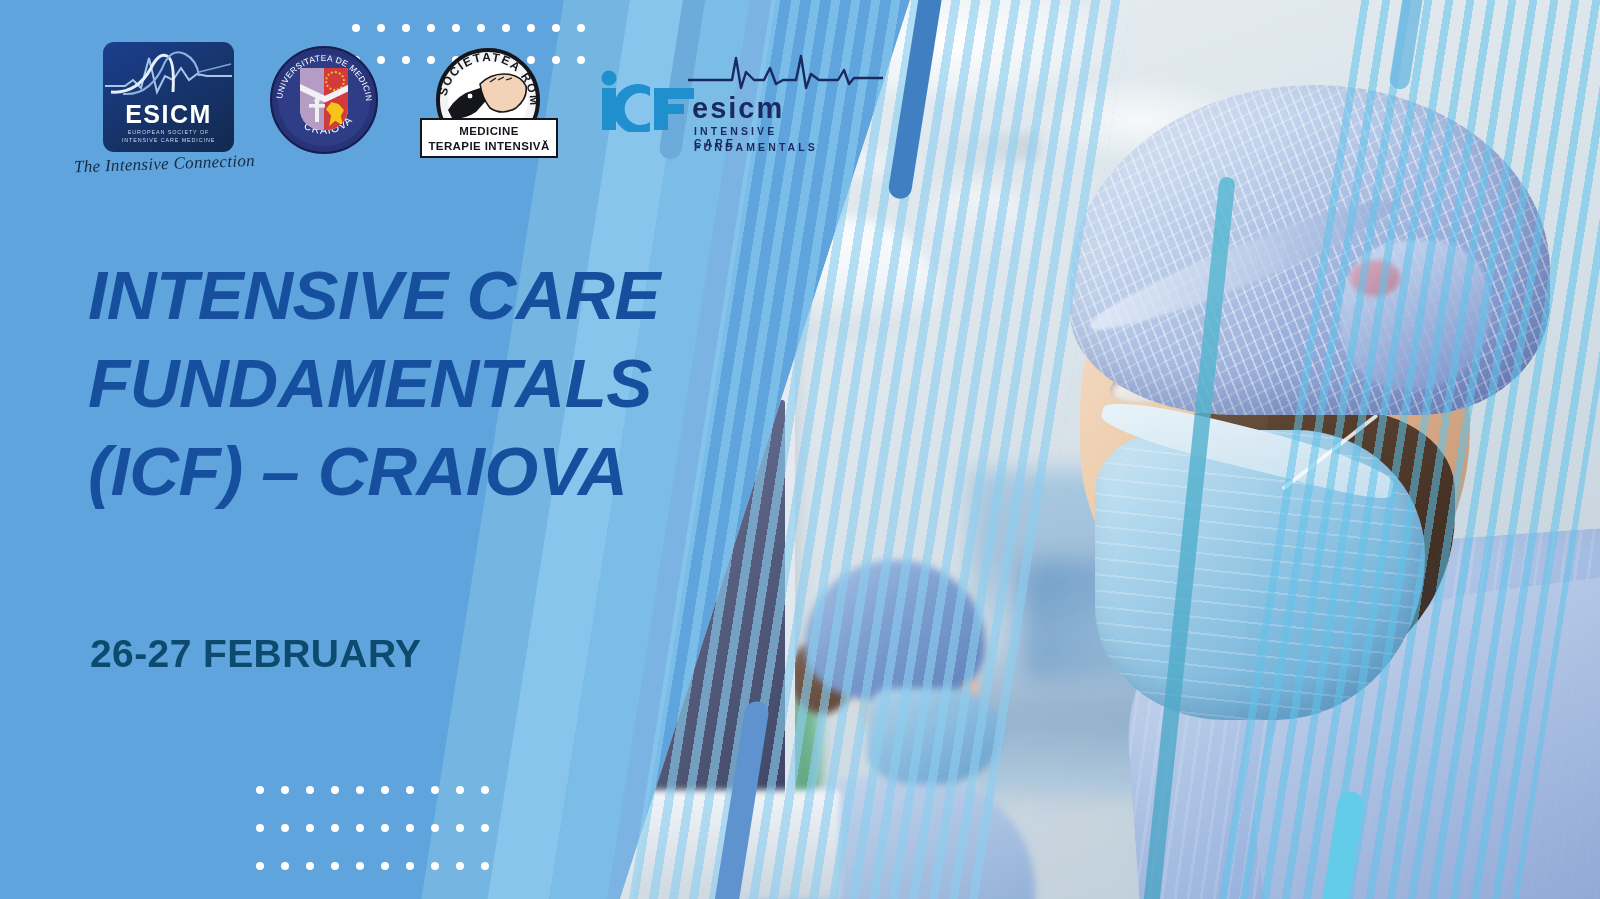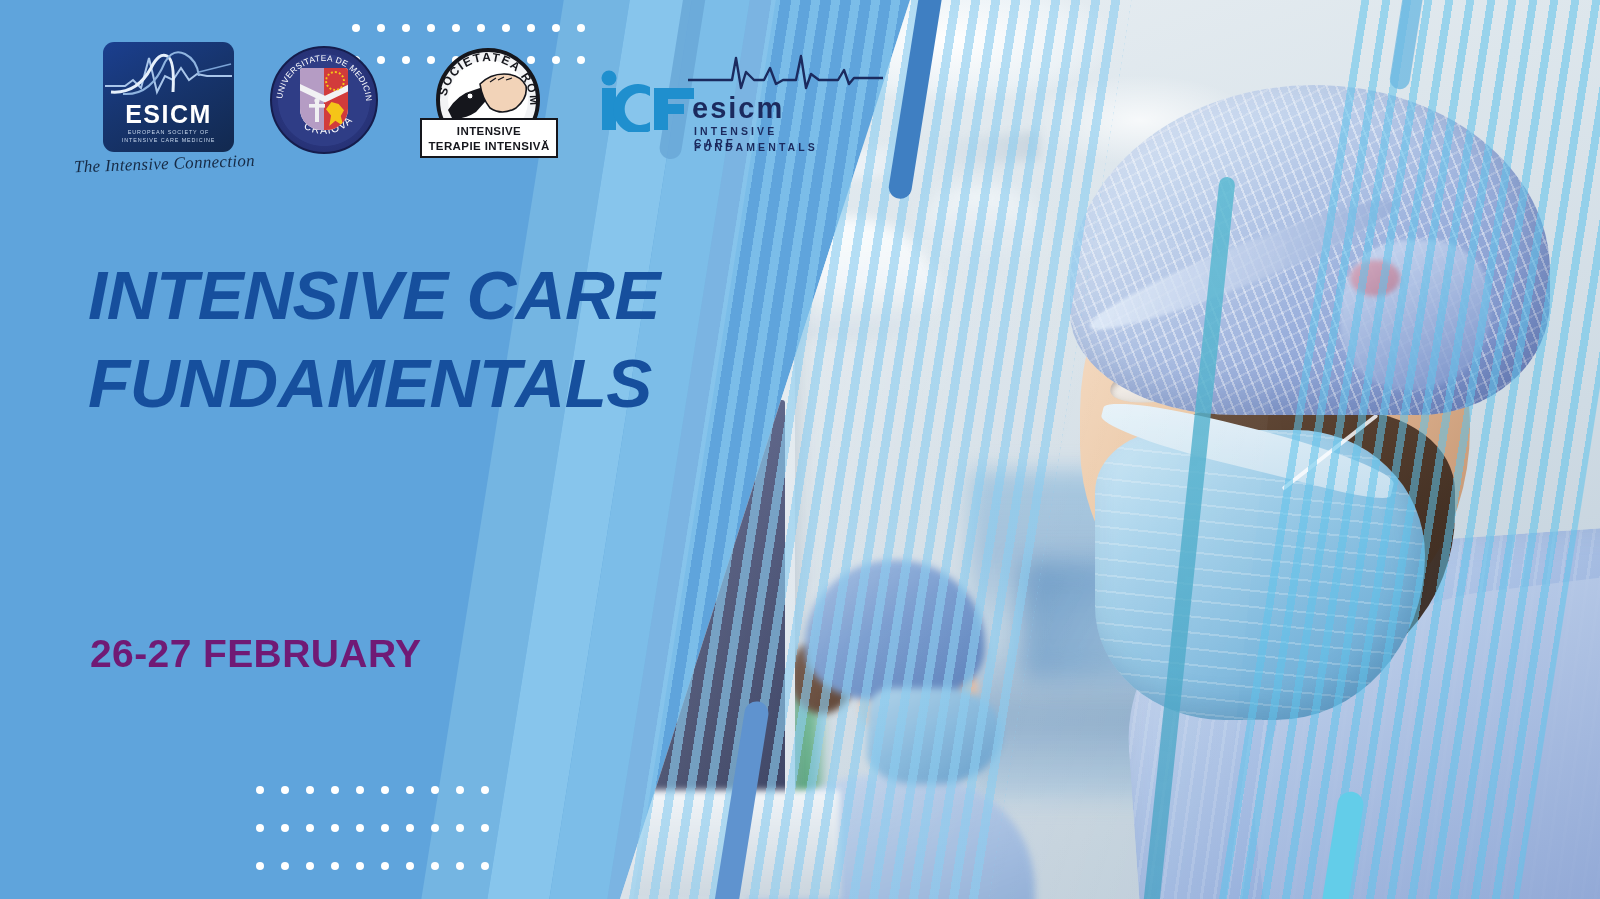--- a/index.html
+++ b/index.html
@@ -435,21 +435,21 @@
   .subtitle {
     position:absolute; left:90px; top:564px;
     color:#ffffff;
     font-size:42px;
     font-weight:300;
     letter-spacing:1.5px;
     font-family:"Liberation Sans", sans-serif;
   }
   .dateline {
     position:absolute; left:90px; top:632px;
-    color:#701a75;
+    color:#0c4a6e;
     font-size:39px;
     font-weight:bold;
     letter-spacing:.4px;
     font-family:"Liberation Sans", sans-serif;
   }
 </style>
 </head>
 <body>
 
 <div class="banner">
@@ -632,21 +632,21 @@
       </svg>
       <svg class="srati-arc" viewBox="0 0 104 104">
         <defs>
             <path id="sratiTop" d="M10,55 A42,42 0 0 1 94,55"></path>
           </defs>
         <text fill="#15161c" font-size="12" font-weight="bold" font-family="Liberation Sans, sans-serif" letter-spacing="1.6">
           <textPath href="#sratiTop" startOffset="5%">SOCIETATEA ROMÂNĂ</textPath>
         </text>
       </svg>
       <div class="srati-box">
-        <div class="l1">INTENSIVE</div>
+        <div class="l1">MEDICINE</div>
         <div>TERAPIE INTENSIVĂ</div>
       </div>
     </div>
 
     <div class="logo-icf">
       <svg class="icf-ecg" viewBox="0 0 195 42">
         <path d="M0 30 L38 30 L44 30 L48 8 L53 38 L58 22 L66 30 L76 30 L82 18 L88 34 L95 30 L108 30 L113 6 L118 38 L123 24 L131 30 L150 30 L156 20 L161 34 L166 28 L195 28" fill="none" stroke="#1b2a5e" stroke-width="2.4" stroke-linejoin="round"></path>
       </svg>
       <svg class="icf-mark" viewBox="0 0 100 62">
         <rect x="2" y="18" width="14" height="42" fill="#1f8fce"></rect>
@@ -660,17 +660,18 @@
       <div class="icf-esicm">esicm</div>
       <div class="icf-l1">INTENSIVE CARE</div>
       <div class="icf-l2">FUNDAMENTALS</div>
     </div>
 
   </div>
 
   <div class="headline" id="headline">
       <span>INTENSIVE CARE</span>
       <span>FUNDAMENTALS</span>
+      <span>(ICF) – CRAIOVA</span>
     </div>
 
   <div class="dateline">26-27 FEBRUARY</div>
 
 </div>
 
 </body></html>

